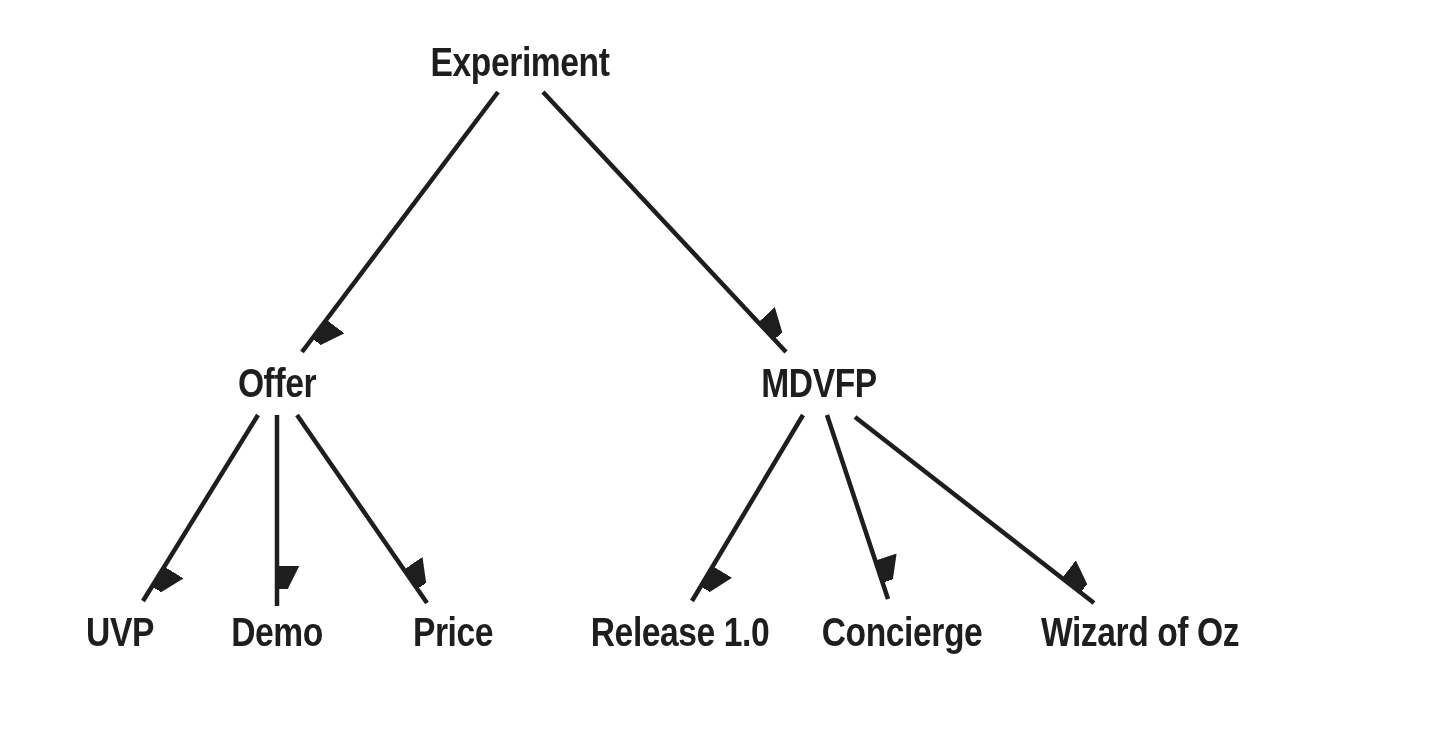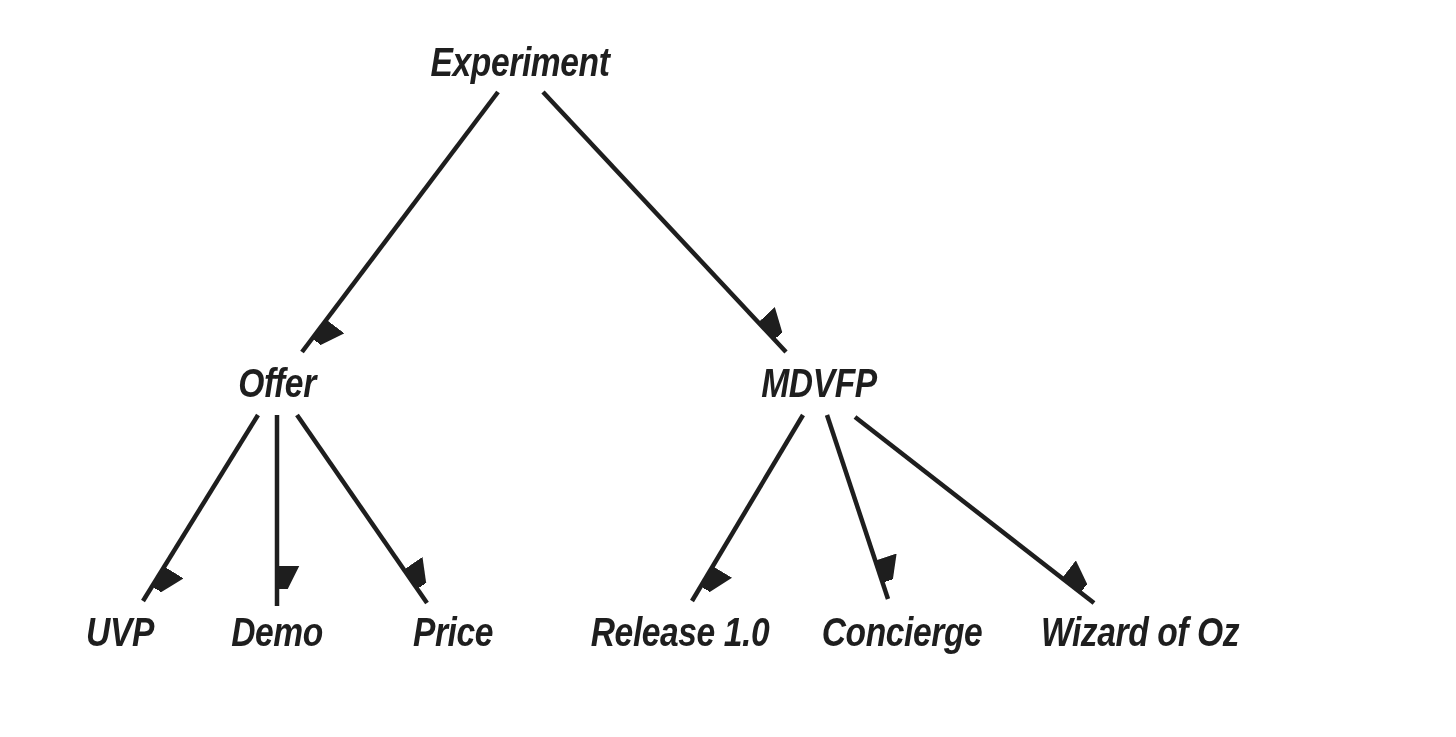--- a/index.html
+++ b/index.html
@@ -7,21 +7,20 @@
     padding: 0;
     background: #ffffff;
   }
   .canvas {
     position: relative;
     width: 1456px;
     height: 708px;
     background: #ffffff;
     overflow: hidden;
     font-family: "Liberation Sans", sans-serif;
-    font-style: italic;
   }
   .edges-svg {
     position: absolute;
     left: 0;
     top: 0;
     width: 1456px;
     height: 737px;
   }
   .node {
     position: absolute;

